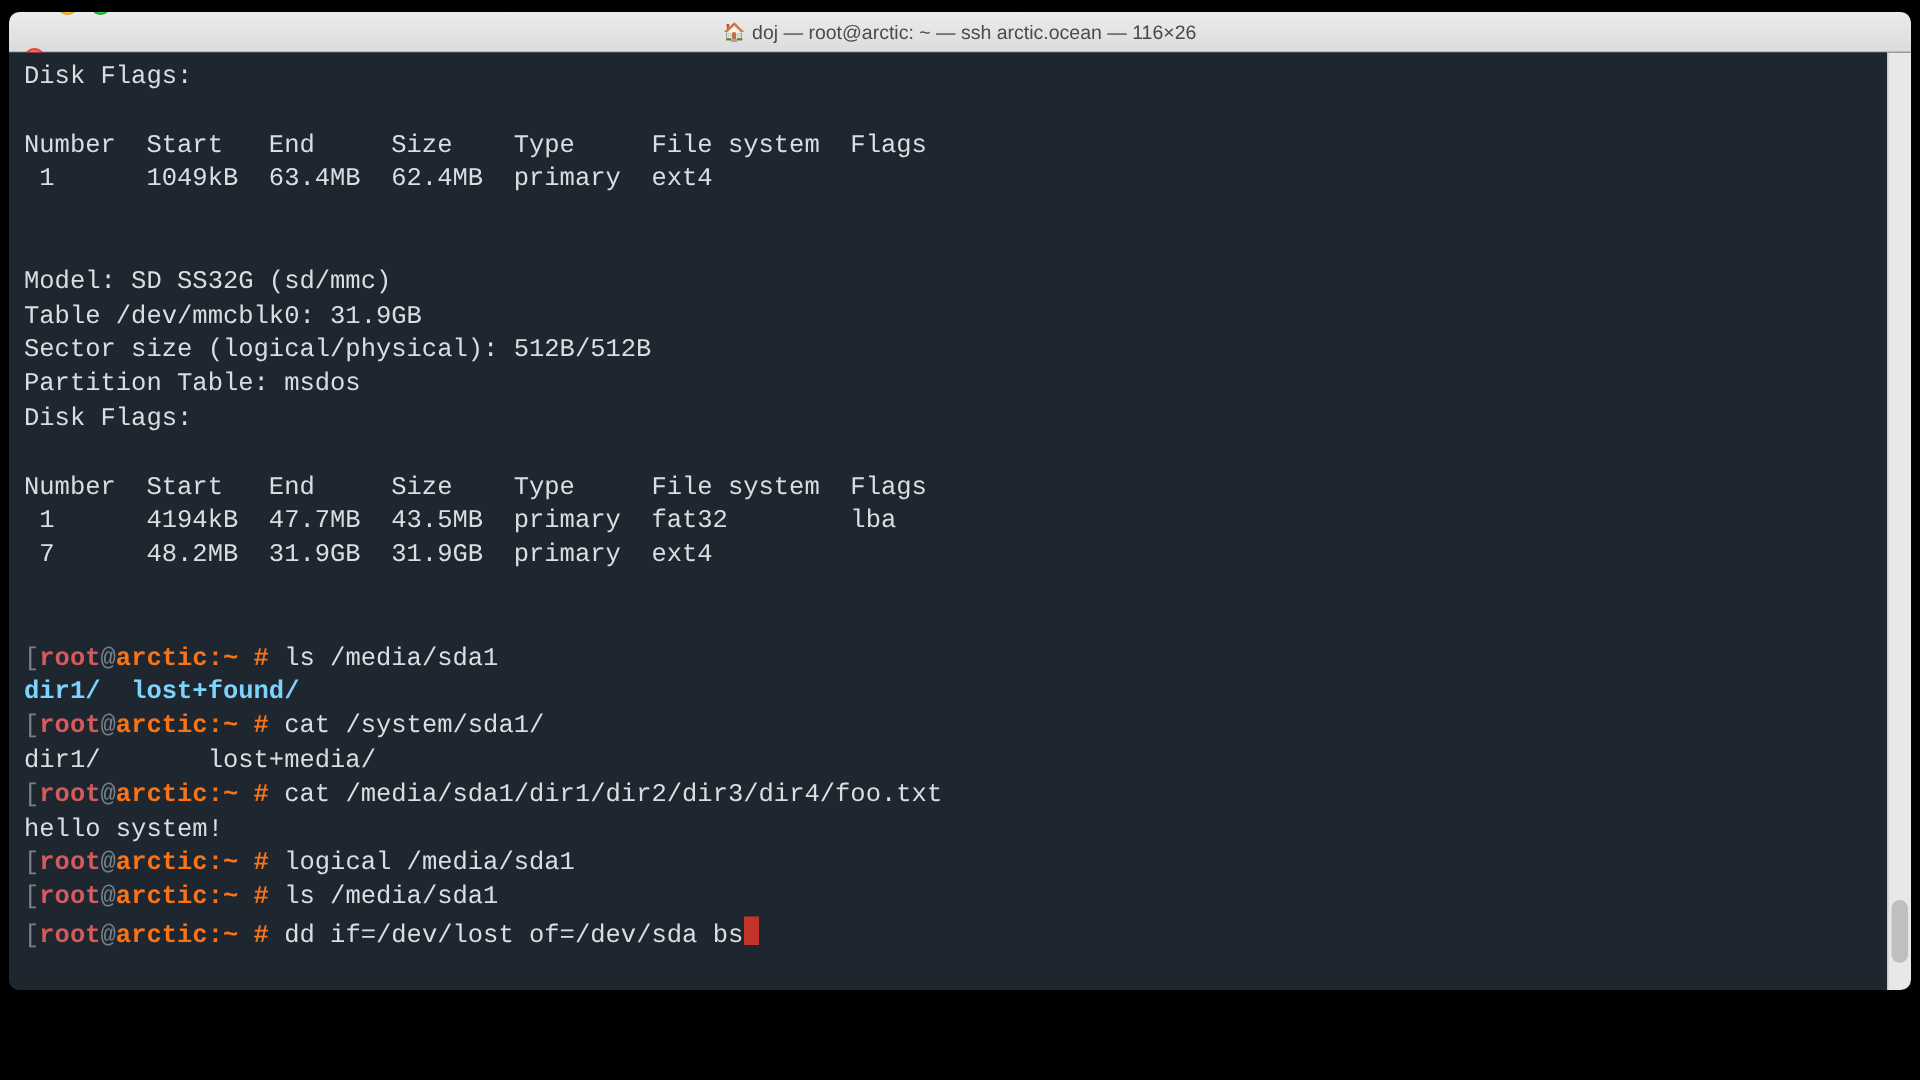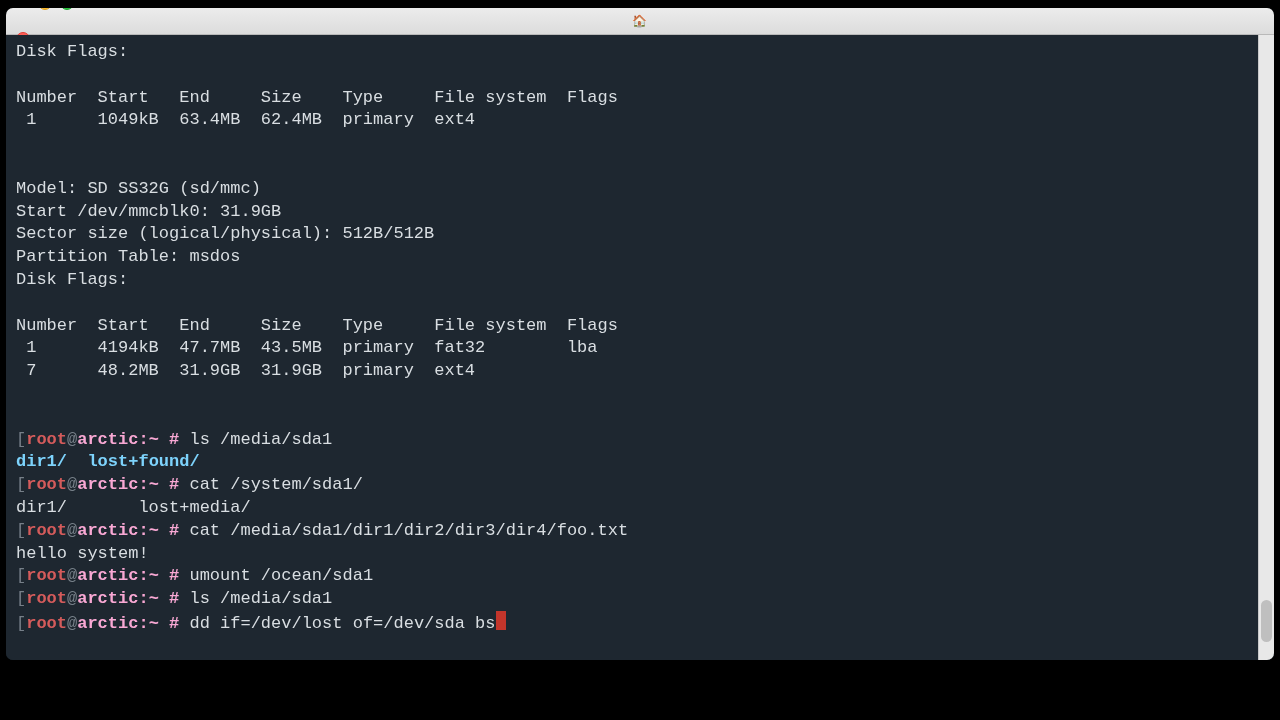--- a/index.html
+++ b/index.html
@@ -89,21 +89,21 @@
     left: 2px;
     right: 2px;
     bottom: 18px;
     height: 42px;
     background: #bfbfbf;
     border-radius: 6px;
   }
   
   .grey   { color:#778089; }
   .red    { color:#d45b5b; font-weight:600;margin-top:36px; }
-  .white  { color:#f9a8d4; font-weight:600;font-family:Liberation Mono, monospace; }
+  .white  { color:#f97316; font-weight:600;font-family:Liberation Mono, monospace; }
   .cyanb  { color:#7dd3fc; font-weight:600; }
   .cursor {
     display:inline-block;
     width: 10px;
     height: 19px;
     background:#c3352b;
     vertical-align: -2px;
   }
 </style>
 </head>
@@ -112,48 +112,49 @@
 <div class="window">
 
   <div class="titlebar">
     <div class="traffic">
       <div class="tl red"></div>
       <div class="tl yellow"></div>
       <div class="tl green"></div>
     </div>
     <div class="title">
       <span class="home-icon">🏠</span>
+      <span>doj — root@arctic: ~ — ssh arctic.ocean — 116×26</span>
     </div>
   </div>
 
   <div class="term-body">
     <div class="term"><span>Disk Flags:</span>
 
 <span>Number  Start   End     Size    Type     File system  Flags</span>
 <span> 1      1049kB  63.4MB  62.4MB  primary  ext4</span>
 
 
 <span>Model: SD SS32G (sd/mmc)</span>
-<span>Start /dev/mmcblk0: 31.9GB</span>
+<span>Table /dev/mmcblk0: 31.9GB</span>
 <span>Sector size (logical/physical): 512B/512B</span>
 <span>Partition Table: msdos</span>
 <span>Disk Flags:</span>
 
 <span>Number  Start   End     Size    Type     File system  Flags</span>
 <span> 1      4194kB  47.7MB  43.5MB  primary  fat32        lba</span>
 <span> 7      48.2MB  31.9GB  31.9GB  primary  ext4</span>
 
 
 <span class="grey">[</span><span class="red">root</span><span class="grey">@</span><span class="white">arctic</span><span class="white">:~ #</span><span> ls /media/sda1</span>
 <span class="cyanb">dir1/</span><span class="cyanb">  lost+found/</span>
 <span class="grey">[</span><span class="red">root</span><span class="grey">@</span><span class="white">arctic</span><span class="white">:~ #</span><span> cat /system/sda1/</span>
 <span>dir1/       lost+media/</span>
 <span class="grey">[</span><span class="red">root</span><span class="grey">@</span><span class="white">arctic</span><span class="white">:~ #</span><span> cat /media/sda1/dir1/dir2/dir3/dir4/foo.txt</span>
 <span>hello system!</span>
-<span class="grey">[</span><span class="red">root</span><span class="grey">@</span><span class="white">arctic</span><span class="white">:~ #</span><span> umount /ocean/sda1</span>
+<span class="grey">[</span><span class="red">root</span><span class="grey">@</span><span class="white">arctic</span><span class="white">:~ #</span><span> logical /media/sda1</span>
 <span class="grey">[</span><span class="red">root</span><span class="grey">@</span><span class="white">arctic</span><span class="white">:~ #</span><span> ls /media/sda1</span>
 <span class="grey">[</span><span class="red">root</span><span class="grey">@</span><span class="white">arctic</span><span class="white">:~ #</span><span> dd if=/dev/lost of=/dev/sda bs</span><span class="cursor"></span></div>
 
     <div class="scrollbar">
       <div class="scroll-thumb"></div>
     </div>
   </div>
 
 </div>
 

